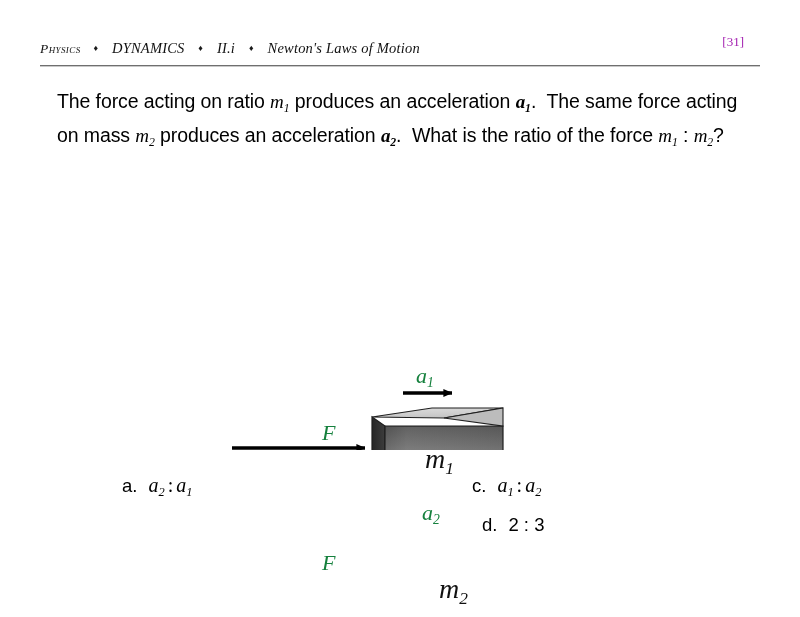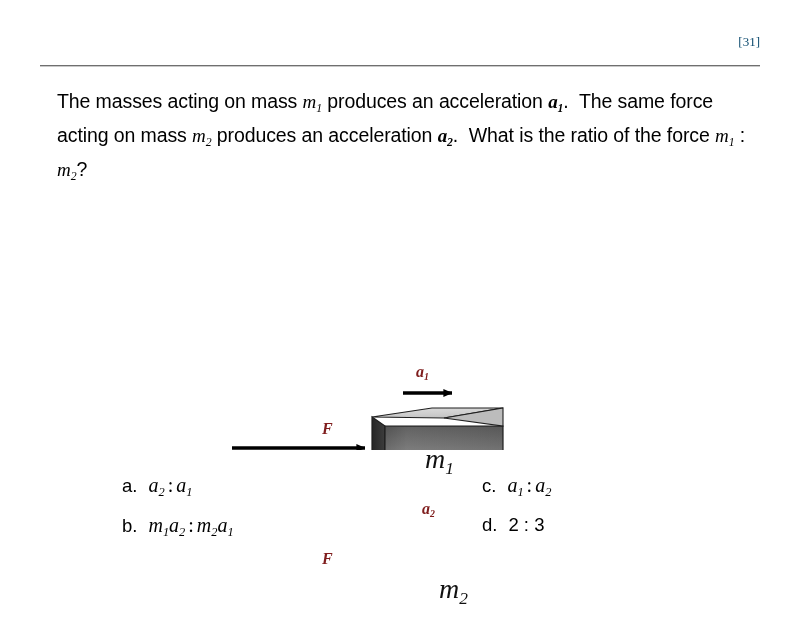--- a/index.html
+++ b/index.html
@@ -44,26 +44,26 @@
     display: inline-block;
     font-style: normal;
     font-size: 9px;
     vertical-align: 2px;
     padding: 0 9px;
     color: #1a1a1a;
   }
   .hd-item { padding: 0 1px; }
   .page-num {
     position: absolute;
-    right: 0;
+    right: 16px;
     top: -6px;
     font-family: "Liberation Serif", serif;
     font-size: 13px;
     font-style: normal;
-    color: #0c4a6e;
+    color: #a21caf;
   }
   .header-rule {
     position: absolute;
     left: 40px;
     top: 65px;
     width: 720px;
     height: 0;
     border-top: 1.6px solid #6f6f6f;
     border-bottom: 0.8px solid #c9c9c9;
   }
@@ -105,23 +105,23 @@
     top: 180px;
     width: 800px;
     height: 270px;
   }
   .fig-svg { display: block; }
 
   .arrow-label {
     position: absolute;
     font-family: "Liberation Serif", serif;
     font-style: italic;
-    font-weight: bold;
-    font-size: 16px;
-    color: #7f1d1d;
+    font-weight: normal;
+    font-size: 22px;
+    color: #15803d;
   }
   .mass-label {
     position: absolute;
     font-family: "Liberation Serif", serif;
     font-style: italic;
     font-size: 28px;
     color: #111111;
   }
 
   
@@ -153,33 +153,42 @@
     font-style: normal;
     font-family: "Liberation Sans", sans-serif;
     font-size: 18.5px;
   }
   .ratio-colon {
     font-style: normal;
     padding: 0 3px;
   }
   .opt-a { left: 122px; top: 0px; }
   .opt-b { left: 122px; top: 40px; }
-  .opt-c { left: 482px; top: 0px; }
+  .opt-c { left: 472px; top: 0px; }
   .opt-d { left: 482px; top: 40px; }
 </style>
 </head>
 <body>
 
 <div class="header">
+  <div class="header-trail">
+    <span class="hd-physics">Physics</span>
+    <span class="hd-sep">♦</span>
+    <span class="hd-item">DYNAMICS</span>
+    <span class="hd-sep">♦</span>
+    <span class="hd-item">II.i</span>
+    <span class="hd-sep">♦</span>
+    <span class="hd-item">Newton's Laws of Motion</span>
+  </div>
   <div class="page-num">[31]</div>
 </div>
 <div class="header-rule"></div>
 
 <div class="question">
-  <span><span>The masses acting on mass </span><span class="var"><span>m</span><span class="sub">1</span></span><span> produces an acceleration </span><span class="var-b"><span>a</span><span class="sub">1</span></span><span>.&nbsp; The same</span></span>
+  <span><span>The force acting on ratio </span><span class="var"><span>m</span><span class="sub">1</span></span><span> produces an acceleration </span><span class="var-b"><span>a</span><span class="sub">1</span></span><span>.&nbsp; The same</span></span>
   <span><span>force acting on mass </span><span class="var"><span>m</span><span class="sub">2</span></span><span> produces an acceleration </span><span class="var-b"><span>a</span><span class="sub">2</span></span><span>.&nbsp; What is the ratio</span></span>
   <span><span>of the force </span><span class="var"><span>m</span><span class="sub">1</span></span><span> : </span><span class="var"><span>m</span><span class="sub">2</span></span><span>?</span></span>
 </div>
 
 <div class="figure-area">
 
   <svg class="fig-svg" width="800" height="270" viewBox="0 0 800 270">
     <defs>
 
       <linearGradient id="frontGrad" x1="0" y1="0" x2="0" y2="1">
@@ -259,23 +268,20 @@
     <span>m</span><span class="sub">2</span>
   </div>
 </div>
 
 <div class="options">
 
   <div class="opt opt-a">
     <span class="opt-letter">a.</span><span class="opt-body"><span>a</span><span class="sub">2</span><span class="ratio-colon">:</span><span>a</span><span class="sub">1</span></span>
   </div>
 
-  <div class="opt opt-b">
-    <span class="opt-letter">b.</span><span class="opt-body"><span>m</span><span class="sub">1</span><span>a</span><span class="sub">2</span><span class="ratio-colon">:</span><span>m</span><span class="sub">2</span><span>a</span><span class="sub">1</span></span>
-  </div>
 
   <div class="opt opt-c">
     <span class="opt-letter">c.</span><span class="opt-body"><span>a</span><span class="sub">1</span><span class="ratio-colon">:</span><span>a</span><span class="sub">2</span></span>
   </div>
 
   <div class="opt opt-d">
     <span class="opt-letter">d.</span><span class="opt-body plain">2 : 3</span>
   </div>
 
 </div>

